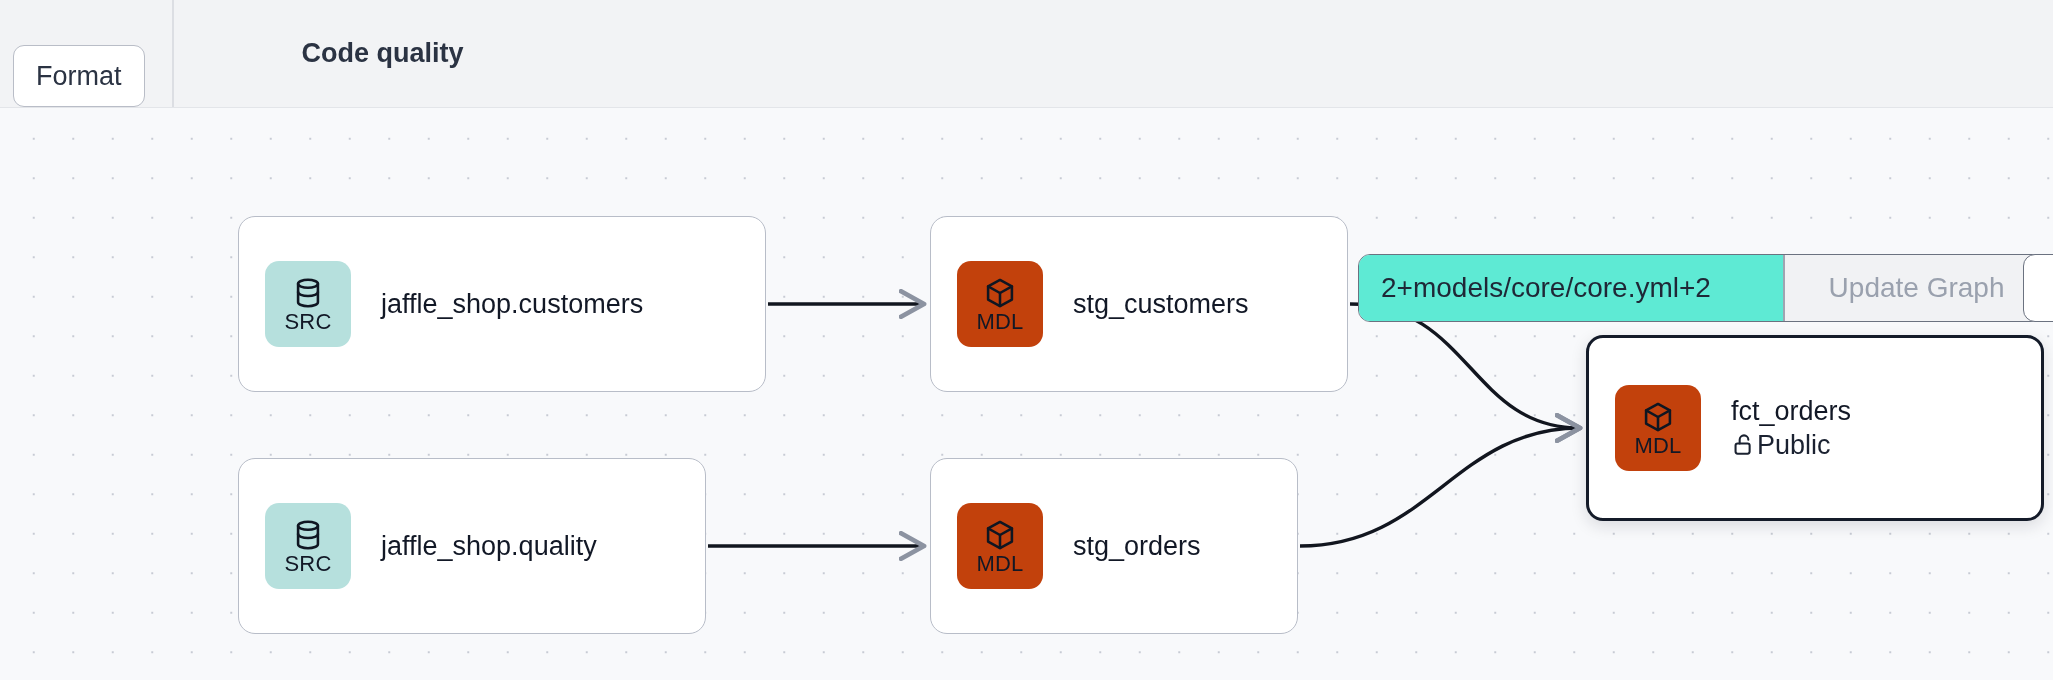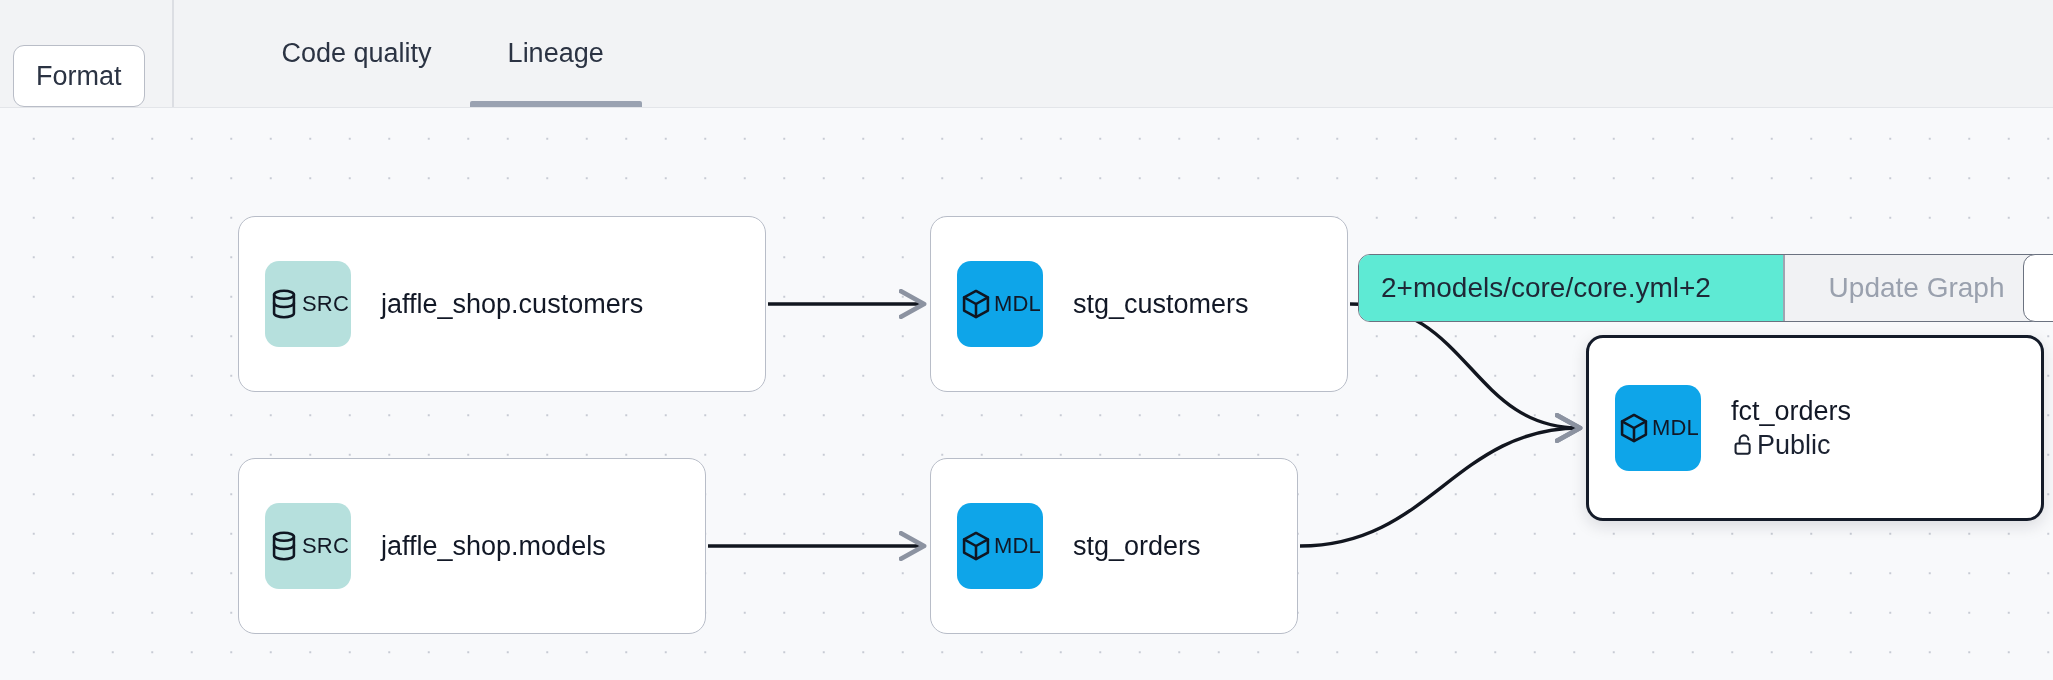--- a/index.html
+++ b/index.html
@@ -63,22 +63,23 @@
     align-self: stretch;
     background: #dcdee3;
     margin: 0;
   }
 
   .tabs {
     position: relative;
     display: flex;
     align-items: stretch;
     height: 100%;
-    padding-left: 70px;
+    padding-left: 90px;
     gap: 0;
+    font-weight: bold;
   }
 
   .tab {
     position: relative;
     display: flex;
     align-items: center;
     padding: 0 38px;
     font-size: 27px;
     color: #2b3343;
     cursor: pointer;
@@ -135,26 +136,27 @@
     border: 3.4px solid #141b29;
     box-shadow: 0 5px 16px rgba(20, 27, 41, 0.13);
   }
 
   .node-badge {
     flex: 0 0 auto;
     width: 86px;
     height: 86px;
     border-radius: 14px;
     display: flex;
+    flex-direction: column;
     align-items: center;
     justify-content: center;
     gap: 1px;
   }
   .node-badge.src { background: #b6e0dd; }
-  .node-badge.mdl { background: #0ea5e9; }
+  .node-badge.mdl { background: #c2410c; }
 
   .node-badge svg { display: block; }
 
   .node-badge-label {
     font-size: 22px;
     line-height: 1;
     color: #121826;
     letter-spacing: 0.2px;
     font-family: "Liberation Sans", sans-serif;
   }
@@ -267,21 +269,20 @@
   <div class="topbar">
 
     <div class="format-wrap">
       <button class="format-button">Format</button>
     </div>
 
     <div class="topbar-divider"></div>
 
     <div class="tabs">
       <div class="tab">Code quality</div>
-      <div class="tab active">Lineage</div>
     </div>
 
   </div>
 
   <div class="canvas">
 
     <svg class="edges-svg" viewBox="0 0 2053 572" preserveAspectRatio="none">
       <defs>
         <marker id="arrow" viewBox="0 0 12 12" refX="10" refY="6" markerWidth="9" markerHeight="9" orient="auto-start-reverse">
           <path d="M 1 1 L 10 6 L 1 11" fill="none" stroke="#8c93a1" stroke-width="1.9" stroke-linecap="round" stroke-linejoin="round"></path>
@@ -328,21 +329,21 @@
     <div class="node" id="node-src-orders">
       <div class="node-badge src">
         <svg width="34" height="34" viewBox="0 0 24 24" fill="none" stroke="#0f1622" stroke-width="1.8" stroke-linecap="round" stroke-linejoin="round">
           <ellipse cx="12" cy="5.5" rx="7" ry="2.8"></ellipse>
           <path d="M5 5.5 V 18.5 C 5 20.05 8.13 21.3 12 21.3 C 15.87 21.3 19 20.05 19 18.5 V 5.5"></path>
           <path d="M5 11.3 C 5 12.85 8.13 14.1 12 14.1 C 15.87 14.1 19 12.85 19 11.3"></path>
         </svg>
         <span class="node-badge-label">SRC</span>
       </div>
       <div class="node-text">
-        <div class="node-title">jaffle_shop.models</div>
+        <div class="node-title">jaffle_shop.quality</div>
       </div>
     </div>
 
     <div class="node" id="node-mdl-stg-orders">
       <div class="node-badge mdl">
         <svg width="34" height="34" viewBox="0 0 24 24" fill="none" stroke="#0f1622" stroke-width="1.8" stroke-linecap="round" stroke-linejoin="round">
           <path d="M12 2.8 L 20.4 7.4 L 20.4 16.6 L 12 21.2 L 3.6 16.6 L 3.6 7.4 Z"></path>
           <path d="M3.6 7.4 L 12 12 L 20.4 7.4"></path>
           <path d="M12 12 L 12 21.2"></path>
         </svg>

